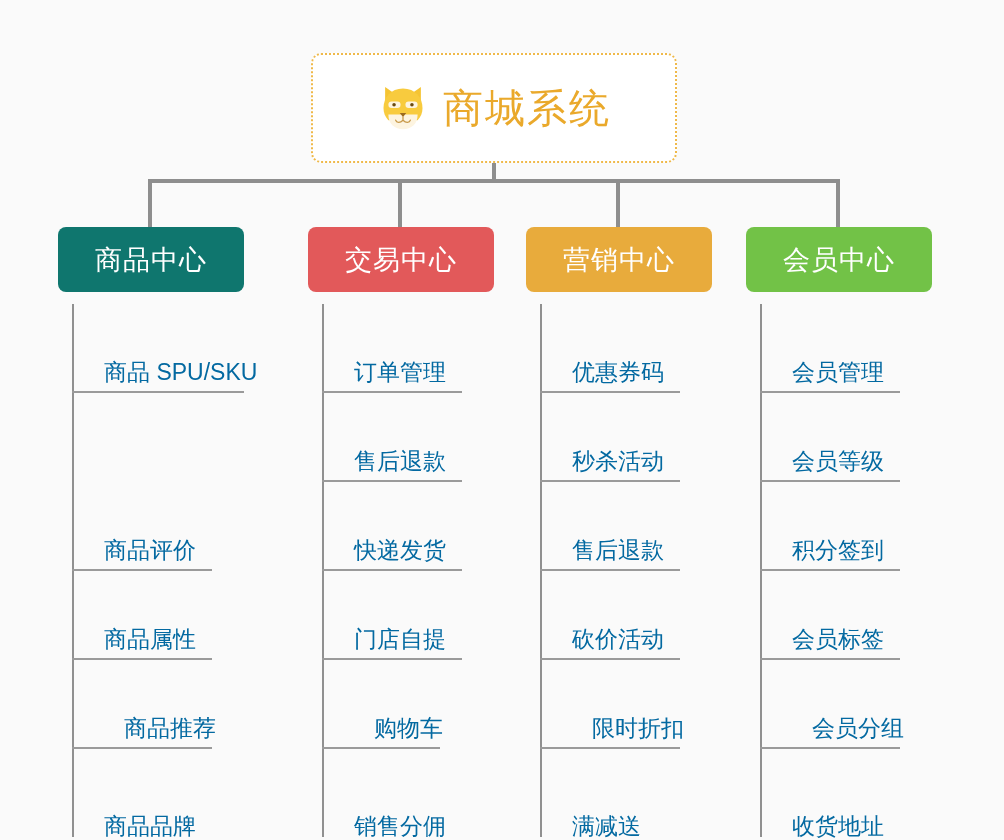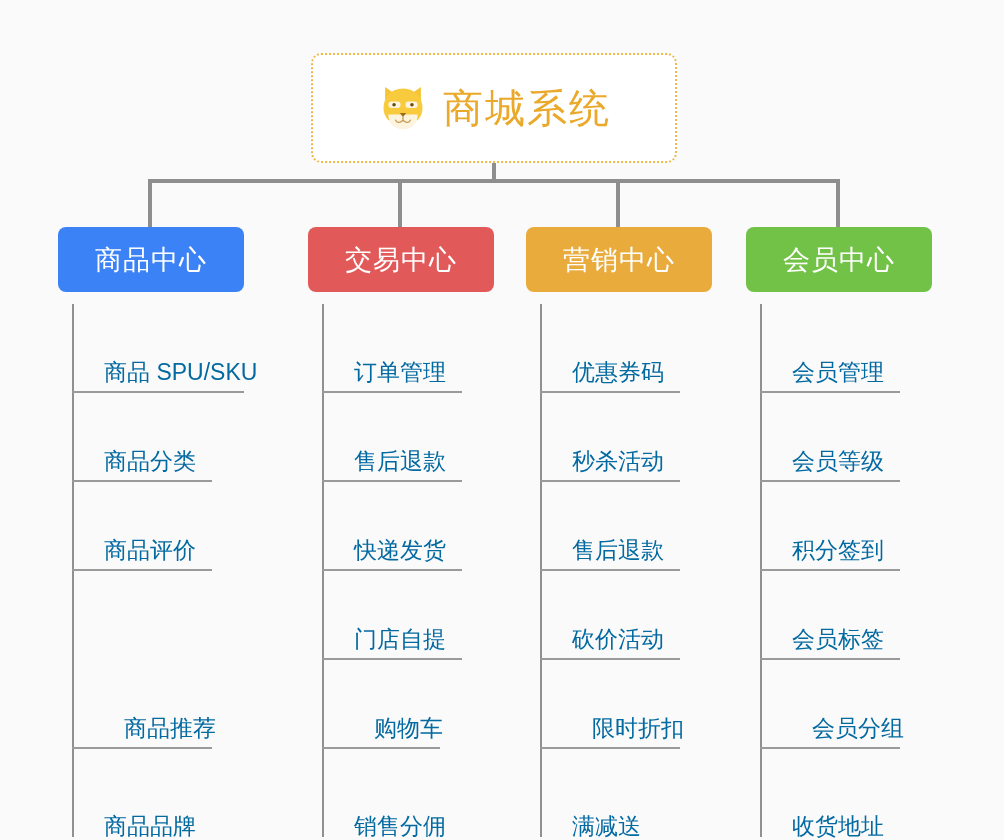--- a/index.html
+++ b/index.html
@@ -93,21 +93,21 @@
     height: 65px;
     border-radius: 8px;
     display: flex;
     align-items: center;
     justify-content: center;
     color: #ffffff;
     font-size: 27px;
     letter-spacing: 1px;
     white-space: nowrap;
   }
-  .cat-blue   { background: #3b82f6; }
+  .cat-blue   { background: #0f766e; }
   .cat-red    { background: #e2595a; }
   .cat-orange { background: #e8ab3c; }
   .cat-green  { background: #72c247; }
 
   
   .leaf-list {
     position: relative;
     margin-top: 12px;
     padding-top: 2px;
     height: 556px;
@@ -181,25 +181,25 @@
   <div class="conn conn-drop drop-3"></div>
   <div class="conn conn-drop drop-4"></div>
 
   <div class="column col-1">
     <div class="cat-header cat-blue">商品中心</div>
     <div class="leaf-list">
       <div class="trunk"></div>
       <div class="leaf-item leaf-0" style="width:172px">
         <span class="leaf-label">商品 SPU/SKU</span>
       </div>
-      <div class="leaf-item leaf-1" style="width:140px">
-        <span class="leaf-label">商品分类</span>
-      </div>
       <div class="leaf-item leaf-2" style="width:140px">
         <span class="leaf-label">商品评价</span>
+      </div>
+      <div class="leaf-item leaf-3" style="width:140px">
+        <span class="leaf-label">商品属性</span>
       </div>
       <div class="leaf-item leaf-4" style="width:140px">
         <span class="leaf-label">商品推荐</span>
       </div>
       <div class="leaf-item leaf-5" style="width:140px">
         <span class="leaf-label">商品品牌</span>
       </div>
     </div>
   </div>
 

